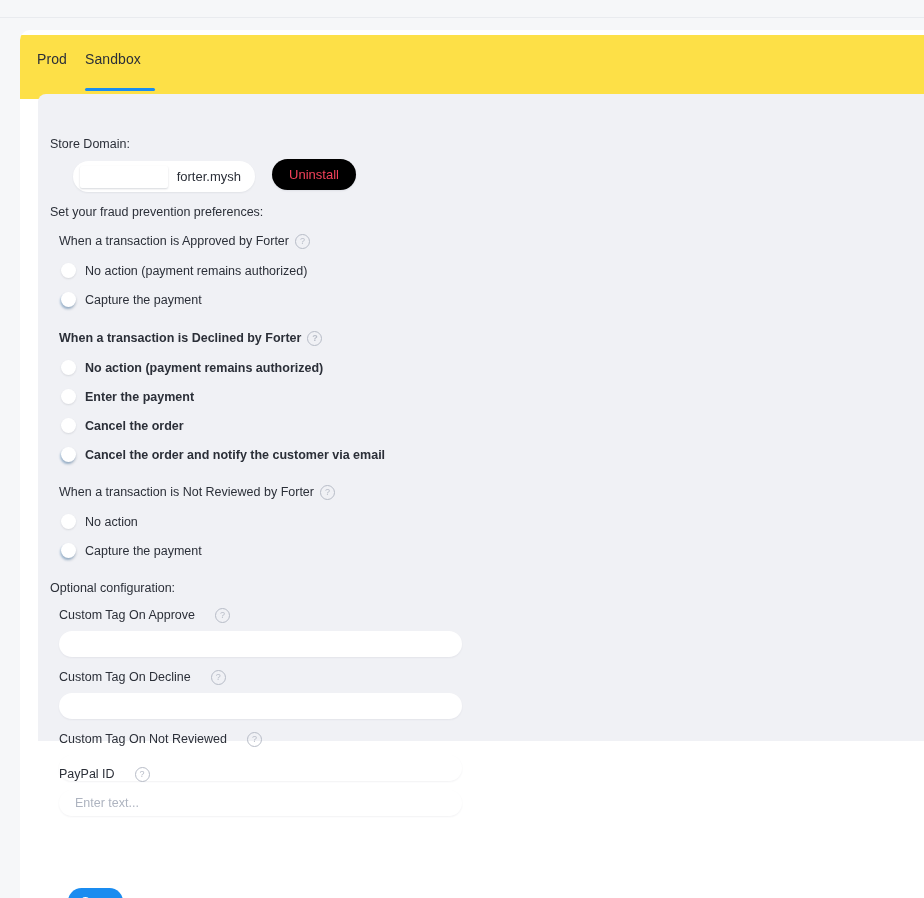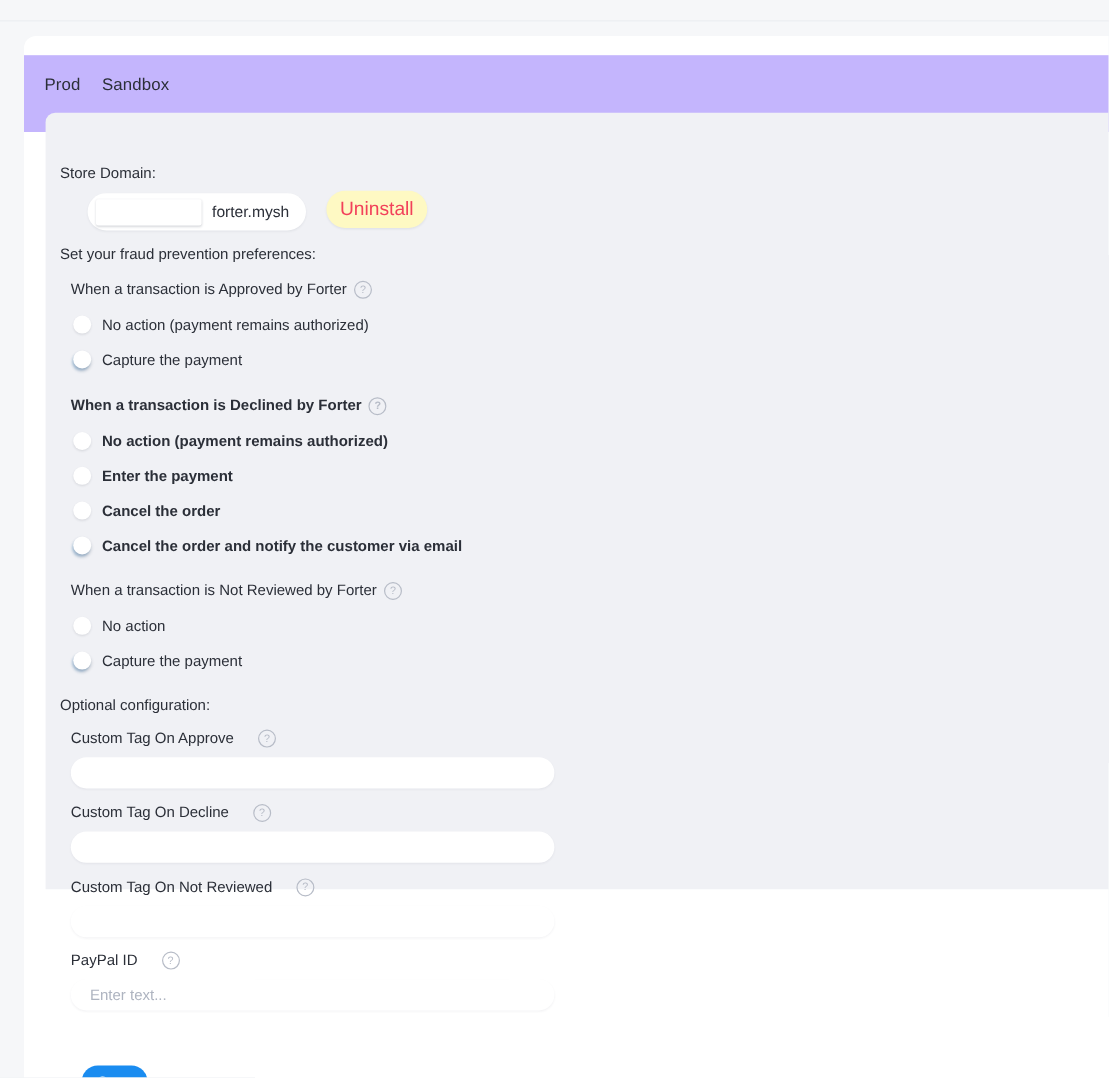--- a/index.html
+++ b/index.html
@@ -48,24 +48,24 @@
     width: 904px;
     height: 868px;
     background: #ffffff;
     border-radius: 10px 0 0 0;
     overflow: hidden;
   }
 
   
   .tabbar {
     position: absolute;
-    left: 0; top: 16px;
+    left: 0; top: 5px;
     width: 904px;
     height: 64px;
-    background: #c4b5fd;
+    background: #fde047;
   }
   .tab {
     position: absolute;
     top: 16px;
     font-size: 14px;
     color: #2b2f38;
     padding-bottom: 12px;
     cursor: pointer;
     letter-spacing: .1px;
   }
@@ -132,24 +132,24 @@
   }
 
   .uninstall-btn {
     position: absolute;
     left: 234px;
     top: 65px;
     width: 84px;
     height: 31px;
     border: none;
     border-radius: 16px;
-    background: #fef9c3;
+    background: #000000;
     color: #f2415a;
     font-family: "Liberation Sans", sans-serif;
-    font-size: 16px;
+    font-size: 13px;
     cursor: pointer;
     box-shadow: 0 1px 2px rgba(30,40,60,.08);
   }
 
   .prefs-label { left: 12px; top: 111px; }
   .optional-label { left: 12px; top: 487px; }
 
   
   .qgroup { position: absolute; left: 21px; }
   .qtitle {
@@ -341,21 +341,21 @@
     </div>
 
     <div class="field" style="top:637px;">
       <div class="field-label">
         <span>Custom Tag On Not Reviewed</span>
         <span class="help-icon">?</span>
       </div>
       <input class="text-input" type="text" placeholder="" style="">
     </div>
 
-    <div class="field" style="top:698px;">
+    <div class="field" style="top:672px;">
       <div class="field-label">
         <span>PayPal ID</span>
         <span class="help-icon">?</span>
       </div>
       <input class="text-input" type="text" placeholder="Enter text..." style="">
     </div>
 
     <button class="save-btn">Save</button>
 
   </div>

